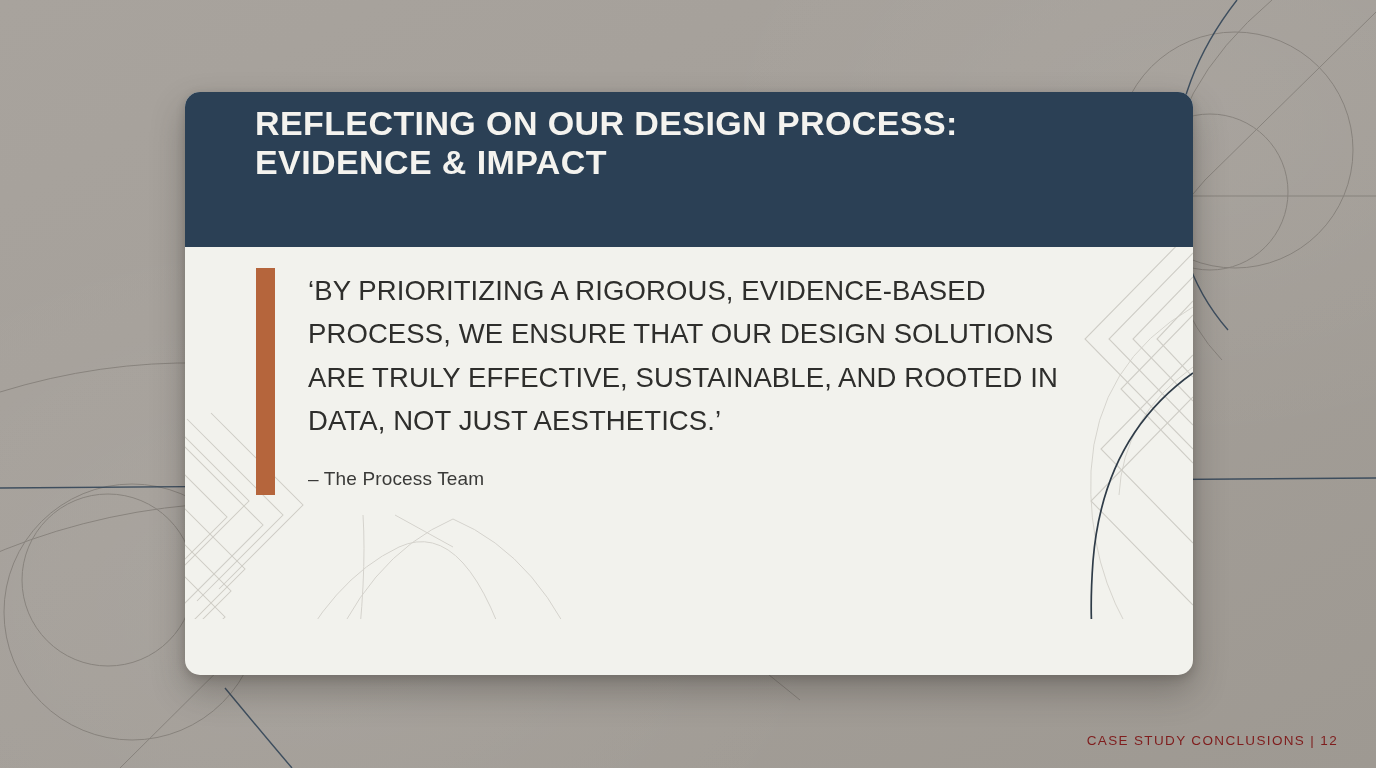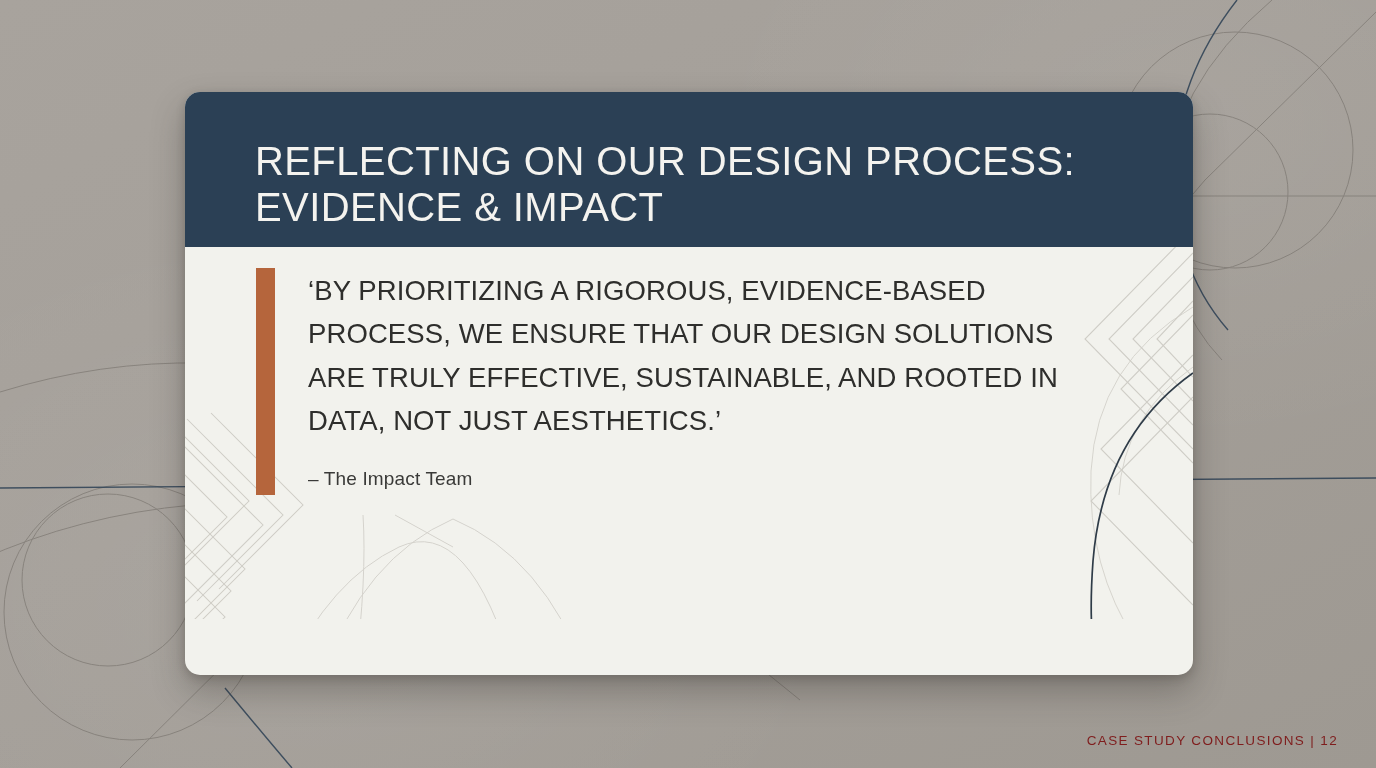--- a/index.html
+++ b/index.html
@@ -51,27 +51,27 @@
     left: 0;
     top: 0;
     width: 100%;
     height: 155px;
     background: #2b4055;
     overflow: hidden;
   }
   .card-title {
     position: absolute;
     left: 70px;
-    top: 46px;
+    top: 12px;
     width: 880px;
     margin: 0;
     color: #f4f3ef;
-    font-size: 40px;
+    font-size: 34px;
     line-height: 1.16;
-    font-weight: 400;
+    font-weight: 700;
     letter-spacing: 0.4px;
     text-transform: uppercase;
     white-space: pre-line;
   }
 
   
   .card-body {
     position: absolute;
     left: 0;
     top: 155px;
@@ -205,20 +205,20 @@
 
       <g fill="none" stroke="#24323f" stroke-width="1.7" opacity="0.95">
         <path d="M1008 126 Q918 190 908 314 Q902 398 916 428"></path>
       </g>
     </svg>
 
     <div class="quote-block">
       <div class="accent-bar"></div>
       <div class="quote-col">
         <p class="quote-text">‘By prioritizing a rigorous, evidence-based process, we ensure that our design solutions are truly effective, sustainable, and rooted in data, not just aesthetics.’</p>
-        <p class="quote-attr">– The Impact Team</p>
+        <p class="quote-attr">– The Process Team</p>
       </div>
     </div>
 
   </div>
 </div>
 
 <div class="slide-footer">CASE STUDY CONCLUSIONS | 12</div>
 
 </body></html>

